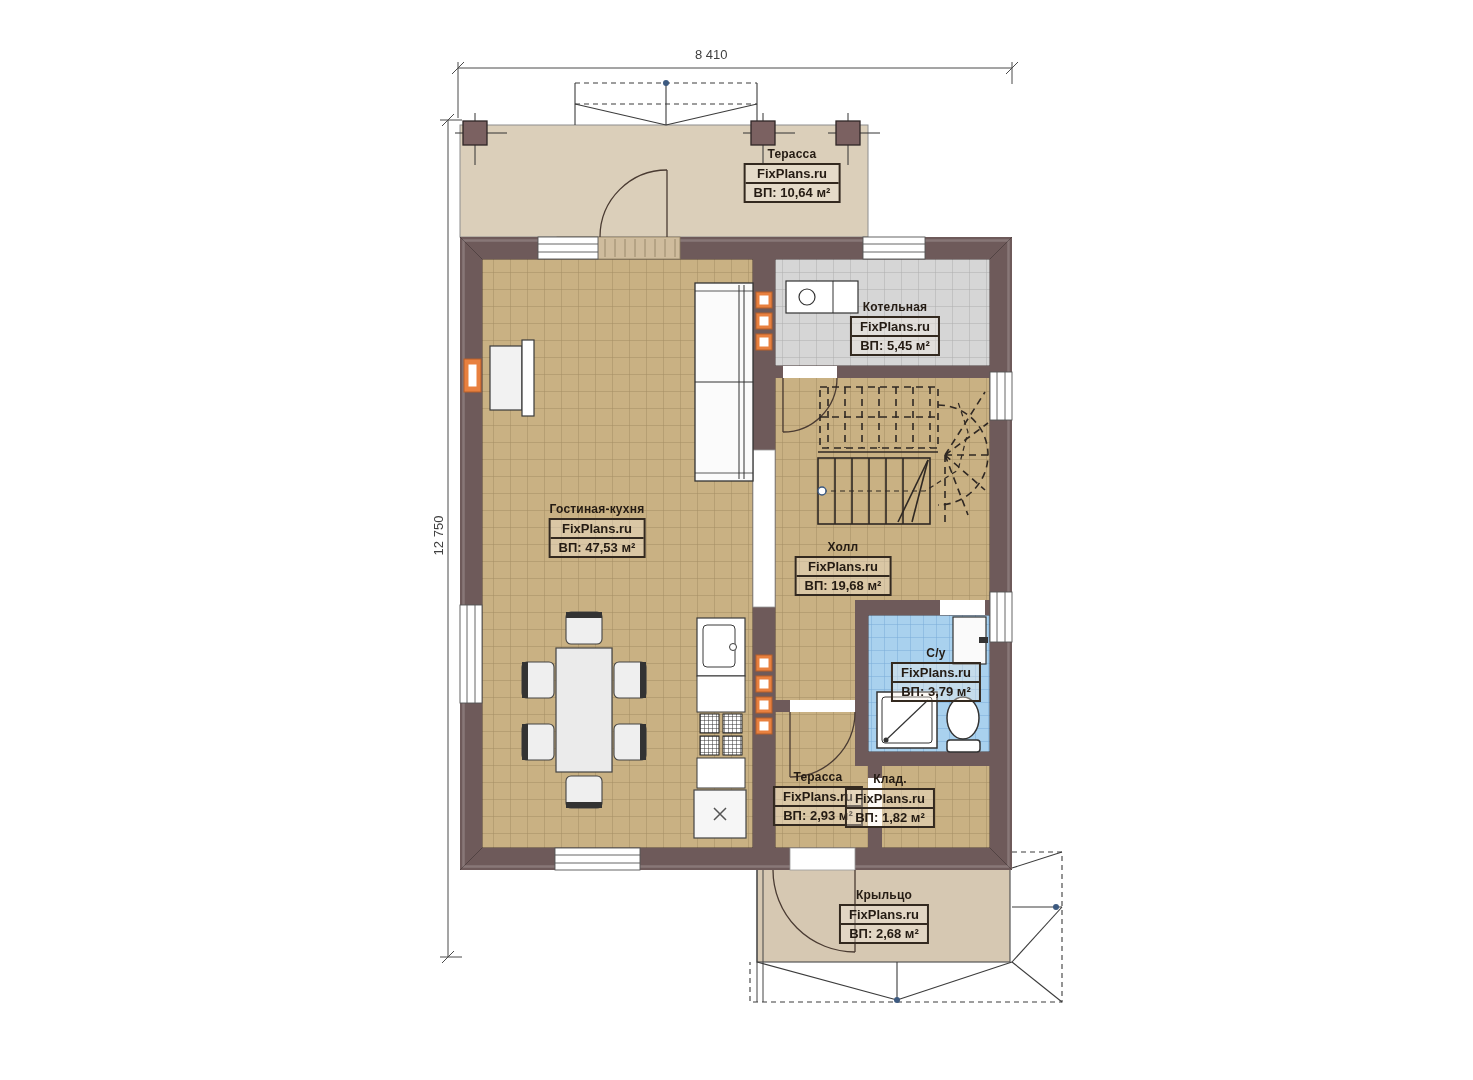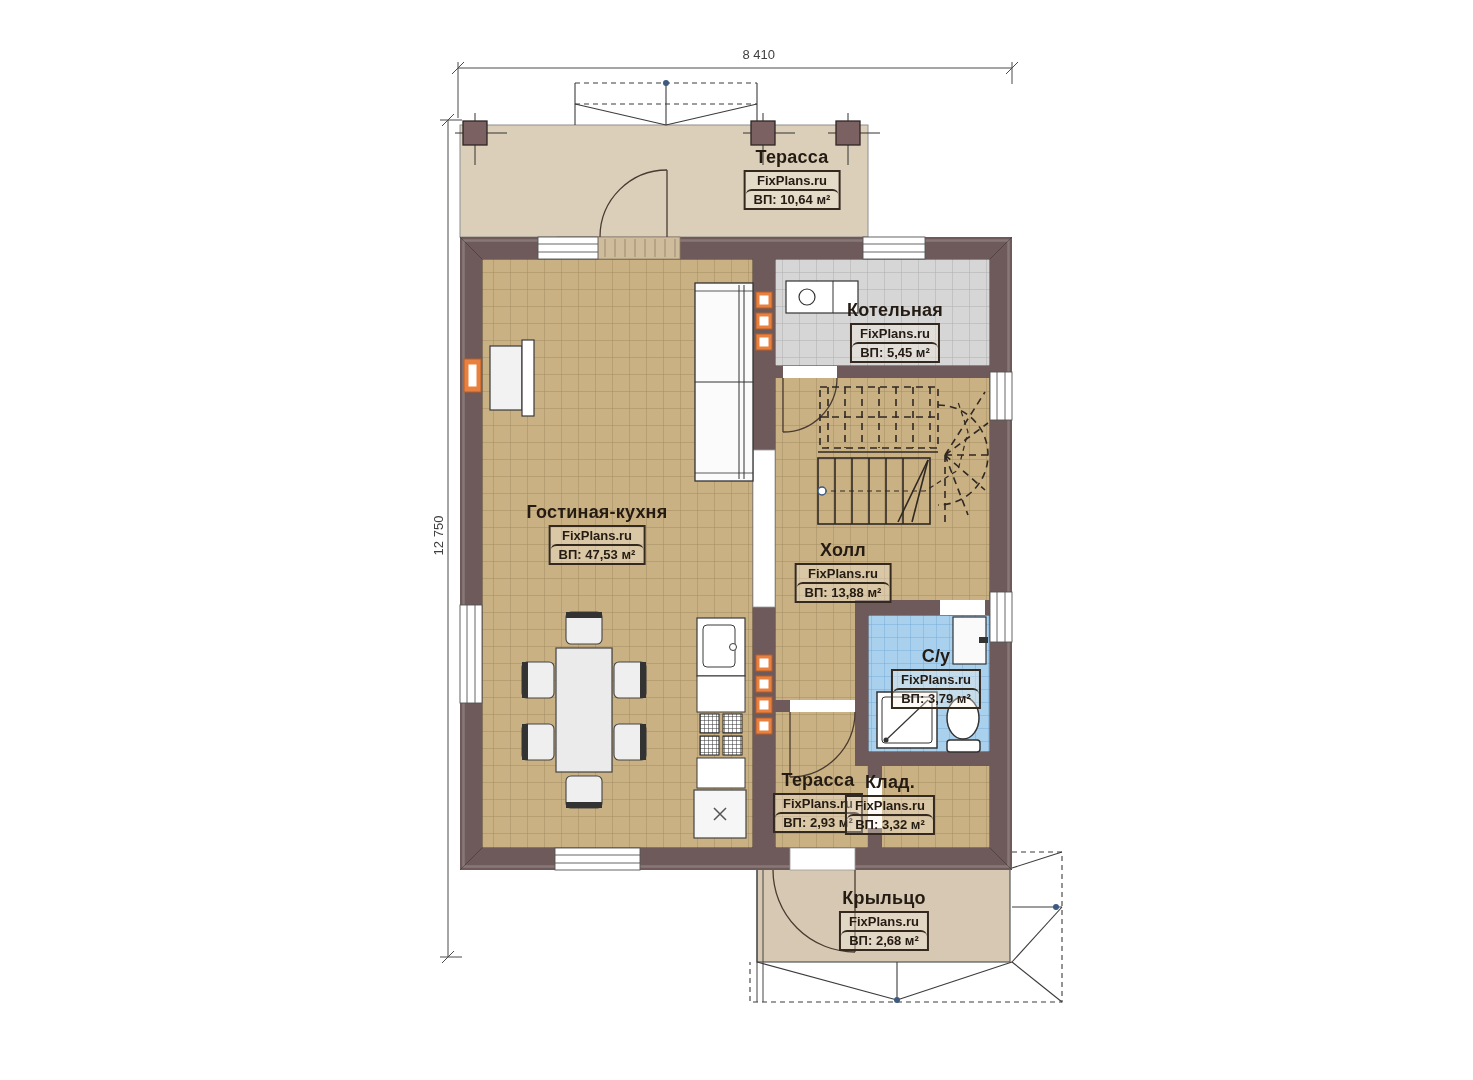--- a/index.html
+++ b/index.html
@@ -1,25 +1,25 @@
 <!DOCTYPE html>
 <html><head>
 <meta charset="utf-8">
 <style>
   html,body{margin:0;padding:0;background:#fff;}
   .canvas{position:relative;width:1473px;height:1080px;background:#fff;overflow:hidden;
           font-family:"Liberation Sans",sans-serif;}
   .plan-svg{position:absolute;left:0;top:0;}
   .room-label{position:absolute;transform:translateX(-50%);text-align:center;color:#241b13;z-index:5;}
-  .room-name{font-size:18px;font-weight:bold;margin-bottom:2px;letter-spacing:.2px;}
+  .room-name{font-size:12px;font-weight:bold;margin-bottom:2px;letter-spacing:.2px;}
   .room-box{display:inline-block;border:2px solid #33291f;background:rgba(248,242,228,.35);}
   .room-box .row{font-size:13px;font-weight:600;padding:1px 8px;white-space:nowrap;color:#241b13;}
-  .room-box .row + .row{border-top:2px solid #33291f;border-radius:6px;}
+  .room-box .row + .row{border-top:2px solid #33291f;}
   .dim{position:absolute;font-size:13px;color:#3f3f3f;z-index:4;}
-  .dim-top{left:695px;top:47px;width:80px;text-align:right;}
+  .dim-top{left:695px;top:47px;width:80px;text-align:left;}
   .dim-left{left:398px;top:528px;width:80px;text-align:center;transform:rotate(-90deg);}
 </style>
 </head>
 <body>
 
 <div class="canvas">
 
 <svg class="plan-svg" width="1473" height="1080" viewBox="0 0 1473 1080">
   <defs>
     <pattern id="tileTan" width="17" height="17" patternUnits="userSpaceOnUse">
@@ -329,21 +329,21 @@
   <div class="room-box">
     <div class="row">FixPlans.ru</div>
     <div class="row">ВП: 47,53 м²</div>
   </div>
 </div>
 
 <div class="room-label" style="left:843px;top:540px">
   <div class="room-name">Холл</div>
   <div class="room-box">
     <div class="row">FixPlans.ru</div>
-    <div class="row">ВП: 13,88 м²</div>
+    <div class="row">ВП: 19,68 м²</div>
   </div>
 </div>
 
 <div class="room-label" style="left:936px;top:646px">
   <div class="room-name">С/у</div>
   <div class="room-box">
     <div class="row">FixPlans.ru</div>
     <div class="row">ВП: 3,79 м²</div>
   </div>
 </div>
@@ -353,21 +353,21 @@
   <div class="room-box">
     <div class="row">FixPlans.ru</div>
     <div class="row">ВП: 2,93 м²</div>
   </div>
 </div>
 
 <div class="room-label" style="left:890px;top:772px">
   <div class="room-name">Клад.</div>
   <div class="room-box">
     <div class="row">FixPlans.ru</div>
-    <div class="row">ВП: 3,32 м²</div>
+    <div class="row">ВП: 1,82 м²</div>
   </div>
 </div>
 
 <div class="room-label" style="left:884px;top:888px">
   <div class="room-name">Крыльцо</div>
   <div class="room-box">
     <div class="row">FixPlans.ru</div>
     <div class="row">ВП: 2,68 м²</div>
   </div>
 </div>

